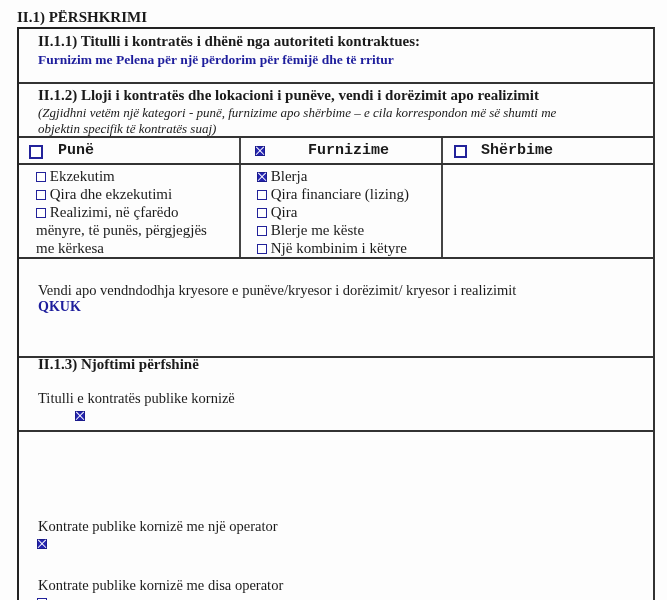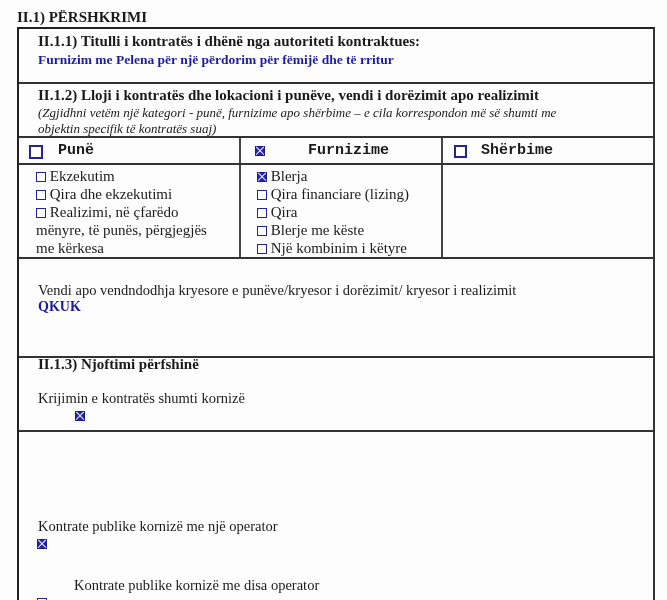--- a/index.html
+++ b/index.html
@@ -93,24 +93,24 @@
     <div class="col c3"></div>
   </div>
 
   <div class="row r5">
     <div class="pad txt" style="top:3px;">Vendi apo vendndodhja kryesore e  punëve/kryesor i dorëzimit/ kryesor i realizimit</div>
     <div class="pad blue" style="top:21px;font-size:14px;">QKUK</div>
   </div>
 
   <div class="row r6">
     <div class="pad h" style="top:4px;">II.1.3) Njoftimi përfshinë</div>
-    <div class="pad txt" style="top:37px;">Krijimin e kontratës shumti kornizë</div>
+    <div class="pad txt" style="top:37px;">Titulli e kontratës publike kornizë</div>
     <span class="cb checked sm" style="position:absolute;left:56px;top:59px;"></span>
   </div>
 
   <div class="row r7">
     <div class="pad txt" style="top:55px;">Kontrate publike  kornizë me një operator</div>
     <span class="cb checked sm" style="position:absolute;left:18px;top:77px;"></span>
-    <div class="pad txt" style="top:114px;margin-left:36px;">Kontrate publike kornizë me disa operator</div>
+    <div class="pad txt" style="top:114px;">Kontrate publike kornizë me disa operator</div>
     <span class="cb sm" style="position:absolute;left:18px;top:136px;"></span>
   </div>
 
 </div>
 
 </body></html>

